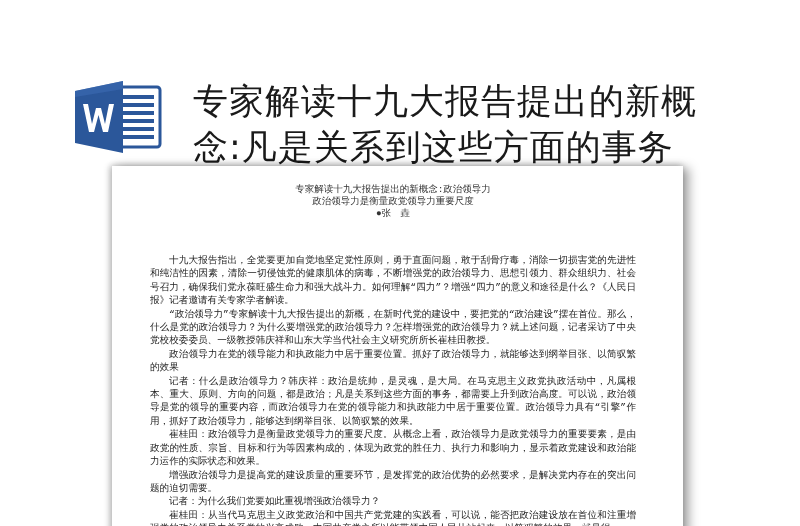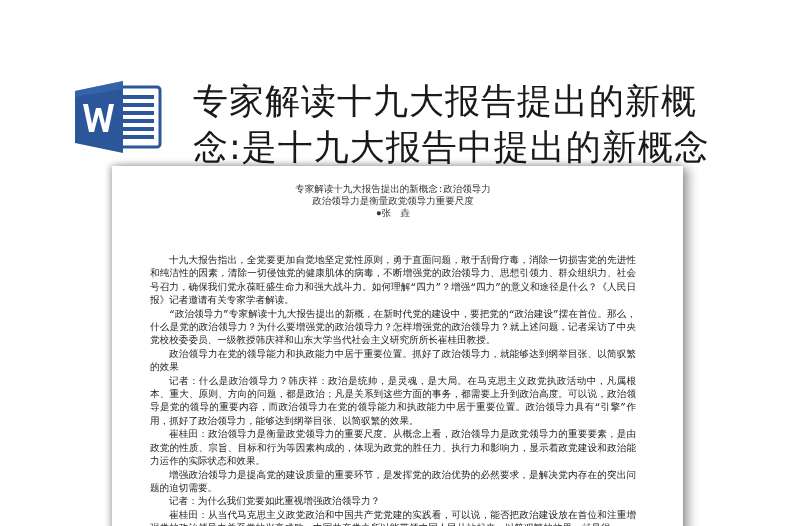--- a/index.html
+++ b/index.html
@@ -47,21 +47,21 @@
       <rect x="50" y="54" width="31" height="4" fill="#2b579a"></rect>
 
       <path d="M2 10 L50 0 L50 72 L2 62 Z" fill="#2b579a"></path>
       <path d="M2 10 L50 0 L50 8 L2 16 Z" fill="#3c6ab4" opacity="0.6"></path>
 
       <path d="M10 23 L15 23 L19 43 L23 27 L28 27 L32 43 L36 23 L41 23 L35 51 L30 51 L25.5 34 L21 51 L16 51 Z" fill="#ffffff"></path>
     </svg>
   </div>
   <div class="doc-title">
     <div>专家解读十九大报告提出的新概</div>
-    <div>念:是十九大报告中提出的新概念</div>
+    <div>念:凡是关系到这些方面的事务</div>
   </div>
 </div>
 
 <div class="page">
   <div class="page-content">
     <div class="head-block">
       <div>专家解读十九大报告提出的新概念:政治领导力</div>
       <div>政治领导力是衡量政党领导力重要尺度</div>
       <div class="author">●张　垚</div>
     </div>

